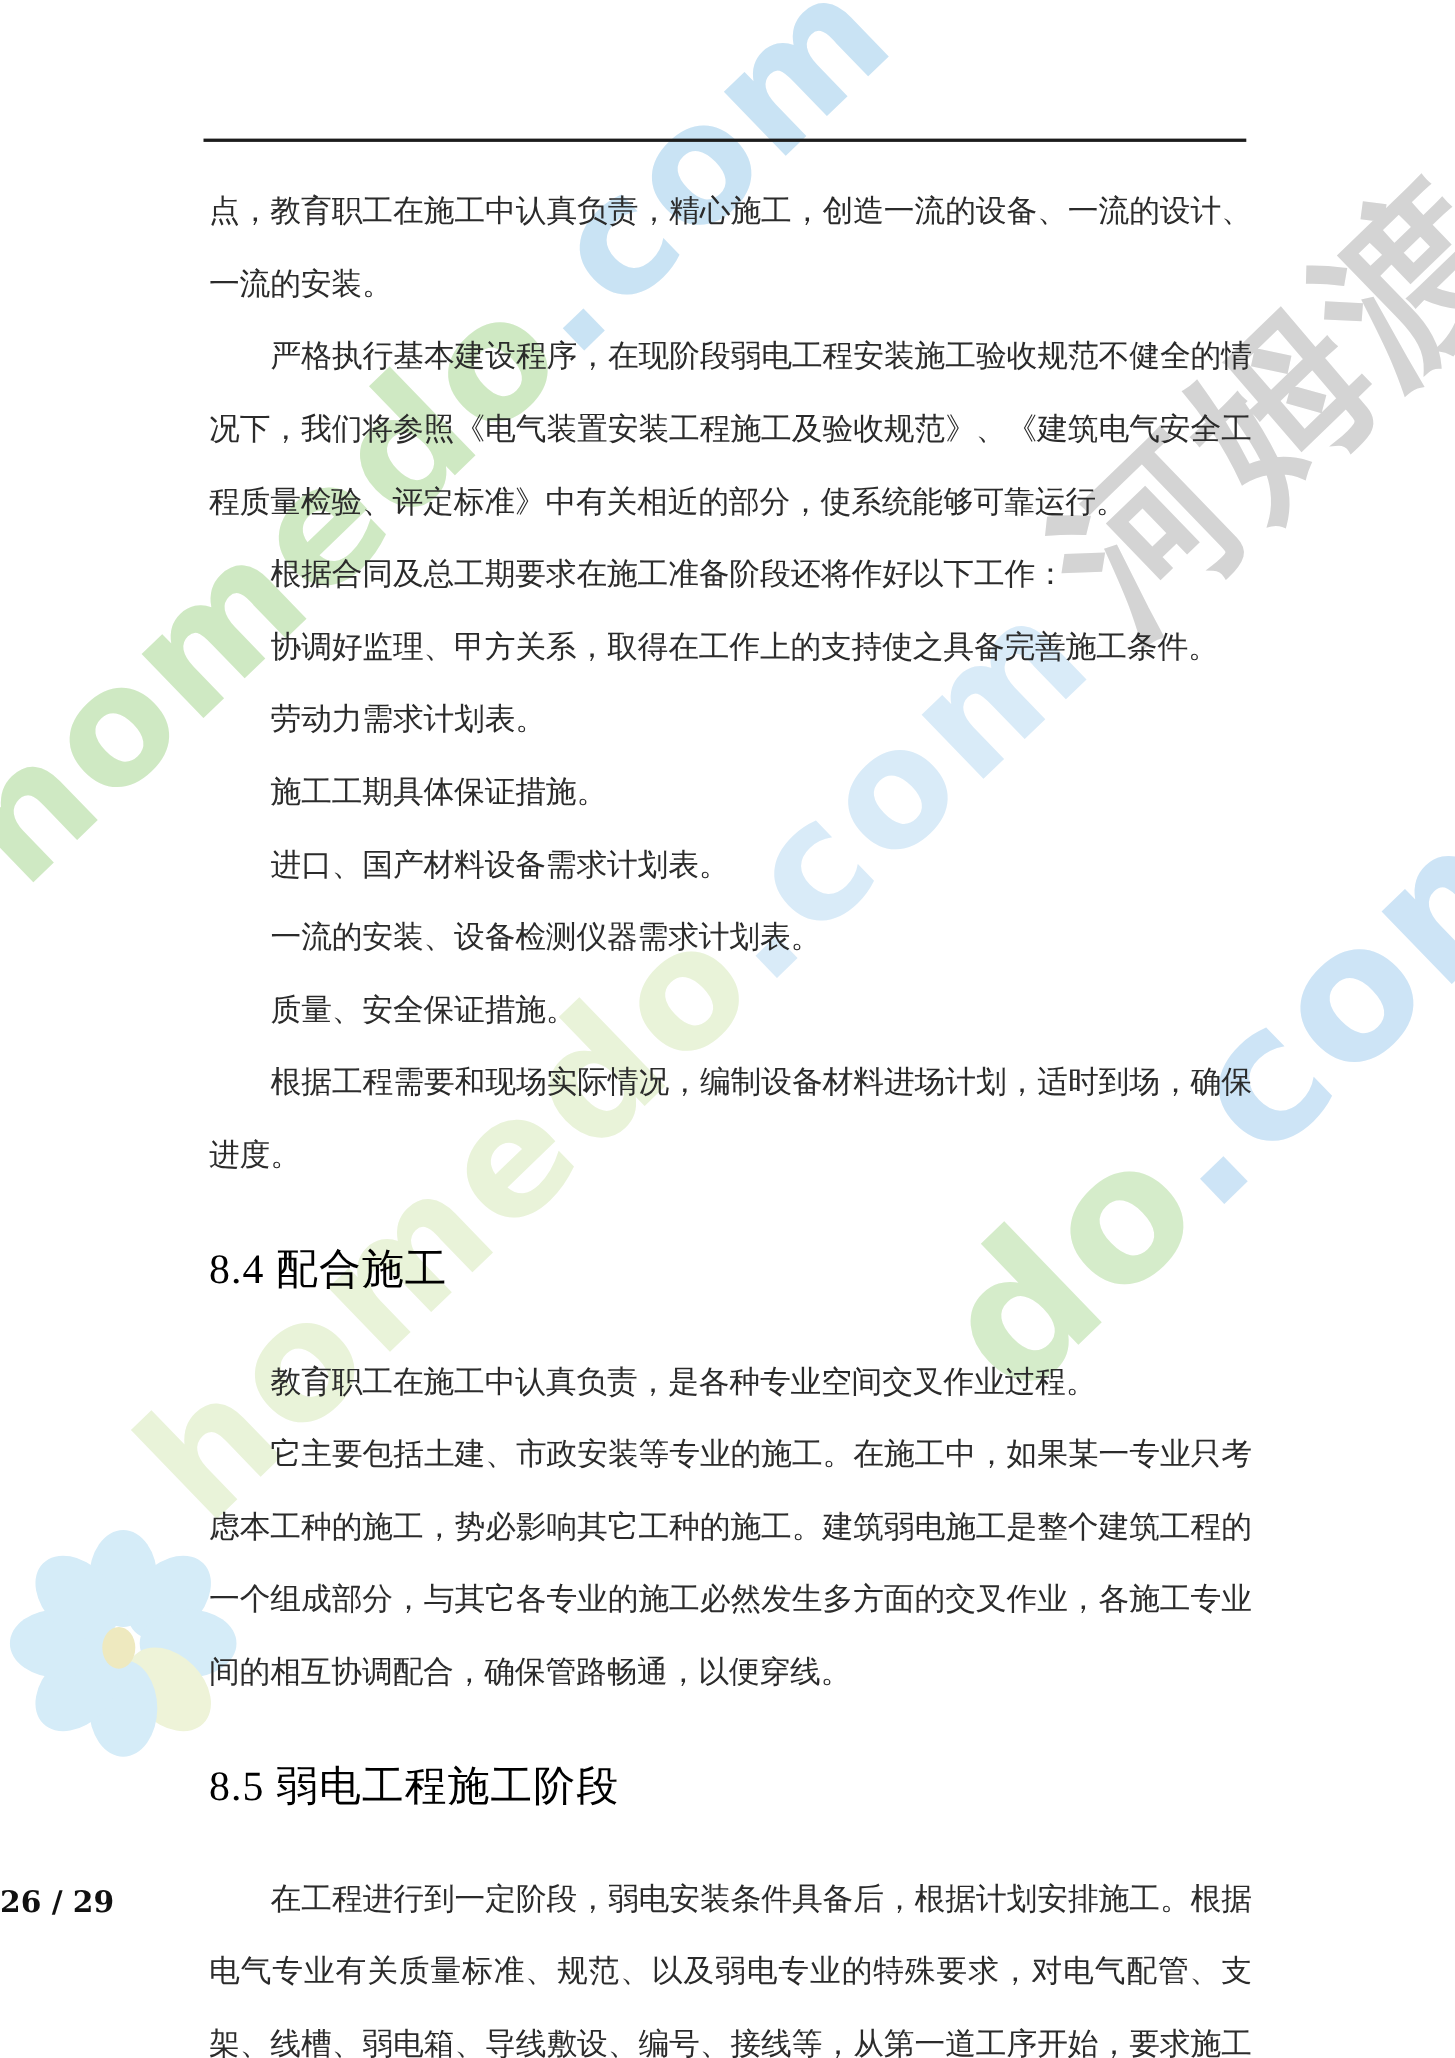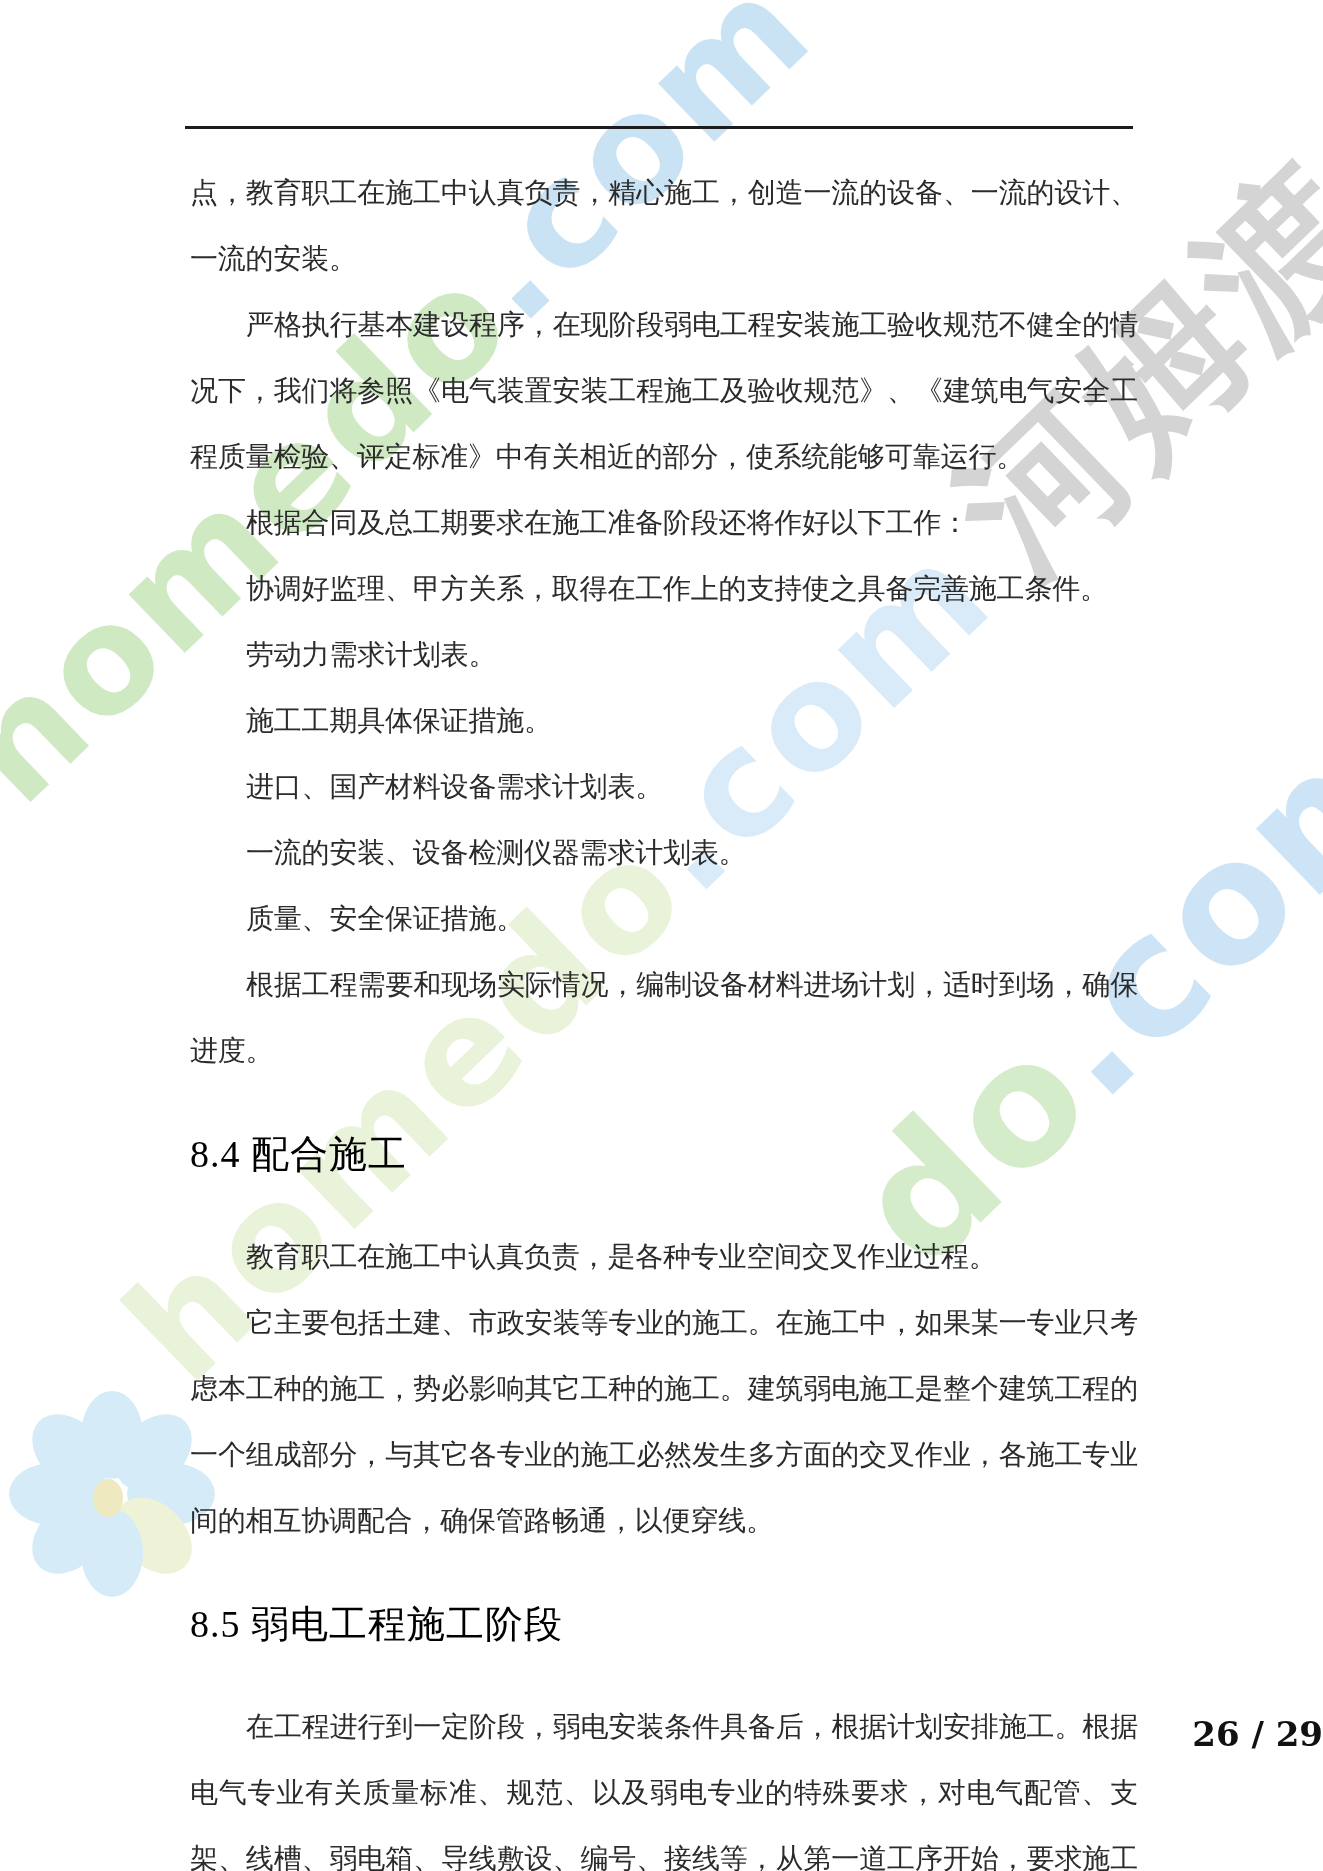--- a/index.html
+++ b/index.html
@@ -54,22 +54,22 @@
     margin:38px 0 38px 0;
     font-size:38px;
     line-height:64px;
     font-weight:normal;
     color:#000;
     letter-spacing:1px;
   }
   
   .page-number{
     position:absolute;left:0;right:0;top:1714px;z-index:1;
-    text-align:right;
-    font-size:34px;font-weight:bold;color:#111;
+    text-align:left;
+    font-size:27px;font-weight:bold;color:#111;
     font-family:"DejaVu Serif","Liberation Serif",serif;
   }
 </style>
 </head>
 <body>
 
 <div class="page">
 
   <div class="watermark-layer">
 

